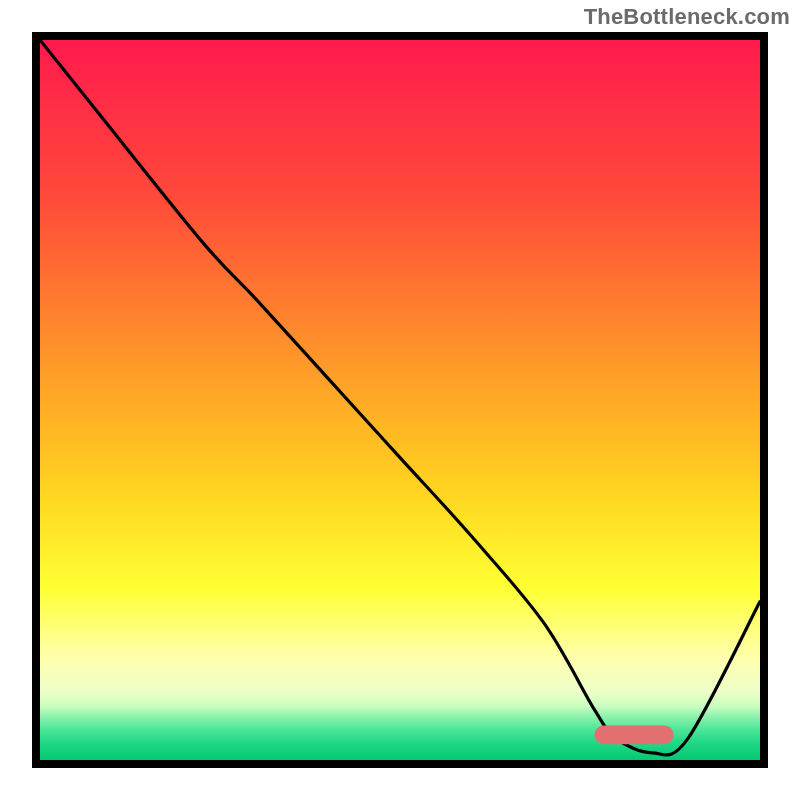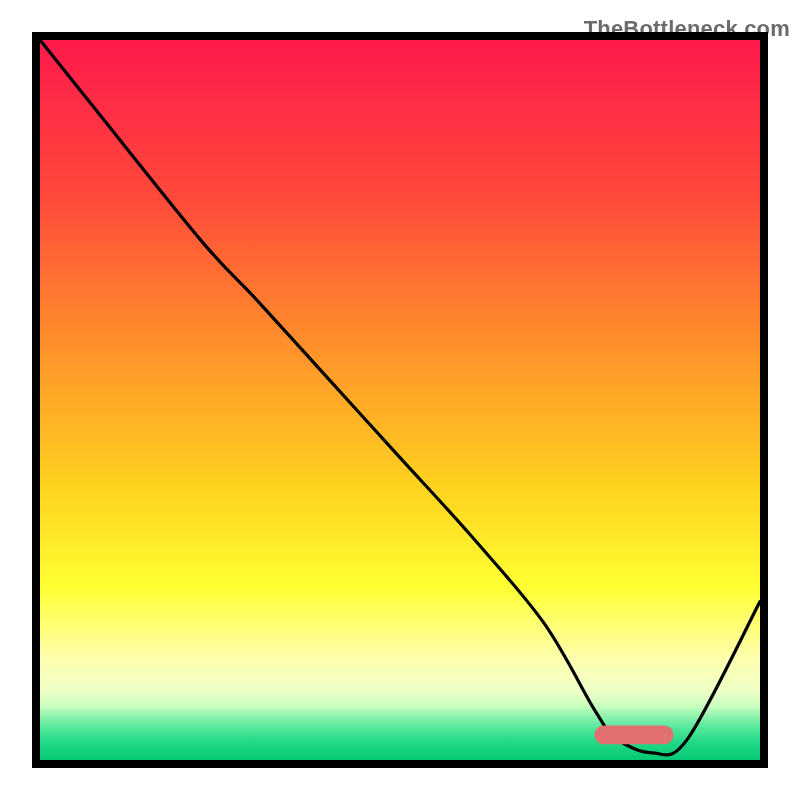--- a/index.html
+++ b/index.html
@@ -11,21 +11,21 @@
     background: #ffffff;
     font-family: Arial, Helvetica, sans-serif;
   }
   .wrap {
     position: relative;
     width: 800px;
     height: 800px;
   }
   .attribution {
     position: absolute;
-    top: 16px;
+    top: 4px;
     right: 10px;
     font-size: 22px;
     font-weight: 700;
     color: #6b6b6b;
     letter-spacing: 0.2px;
   }
   .plot-outer {
     position: absolute;
     left: 32px;
     top: 32px;

